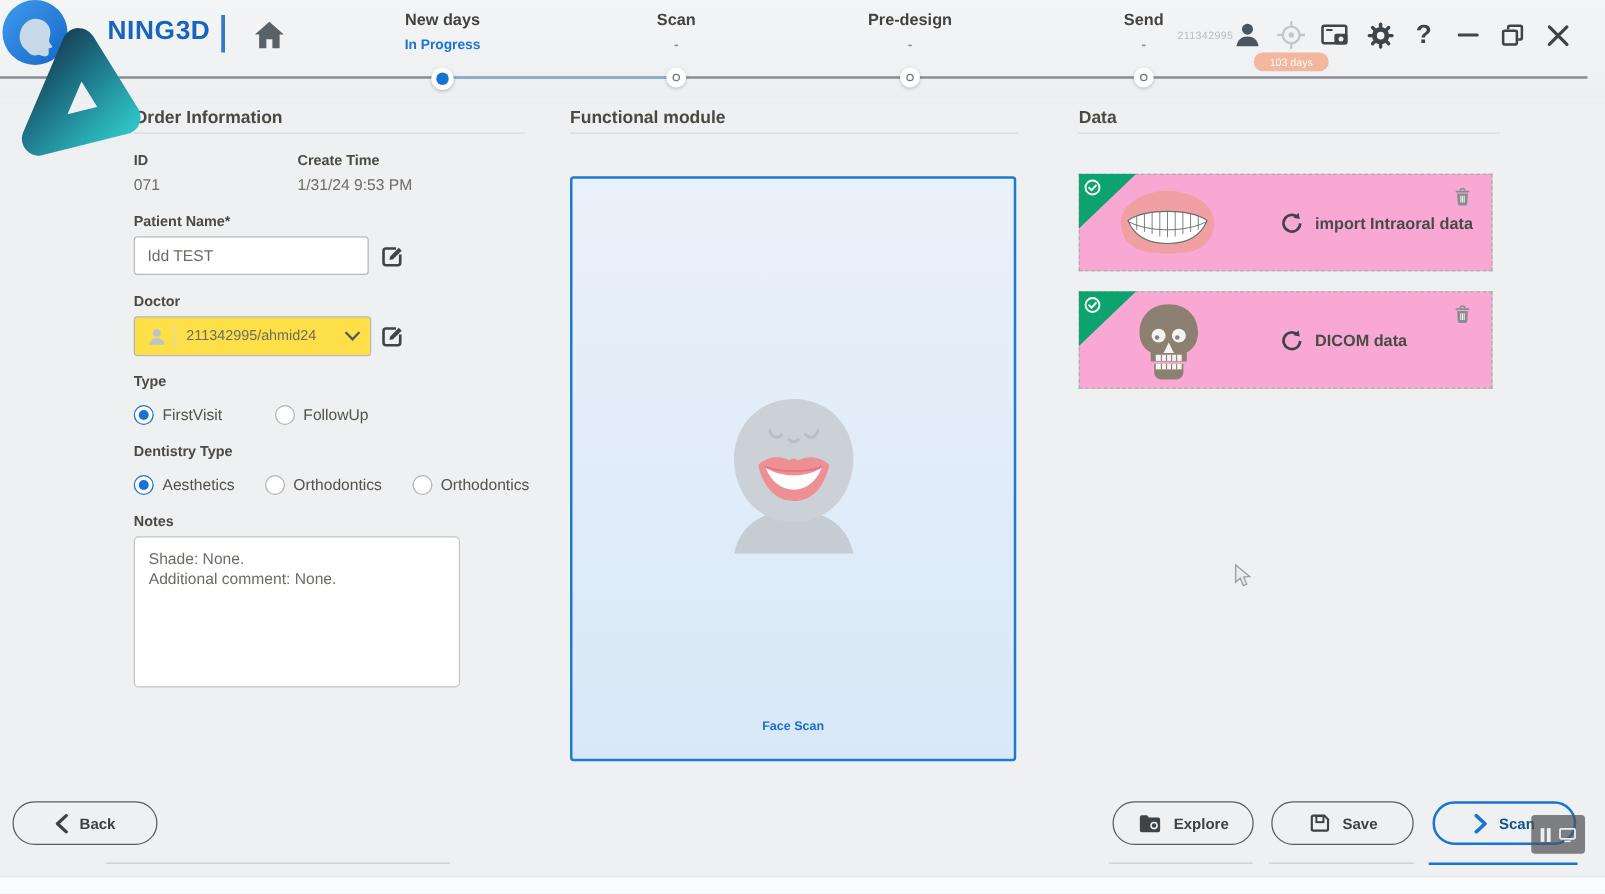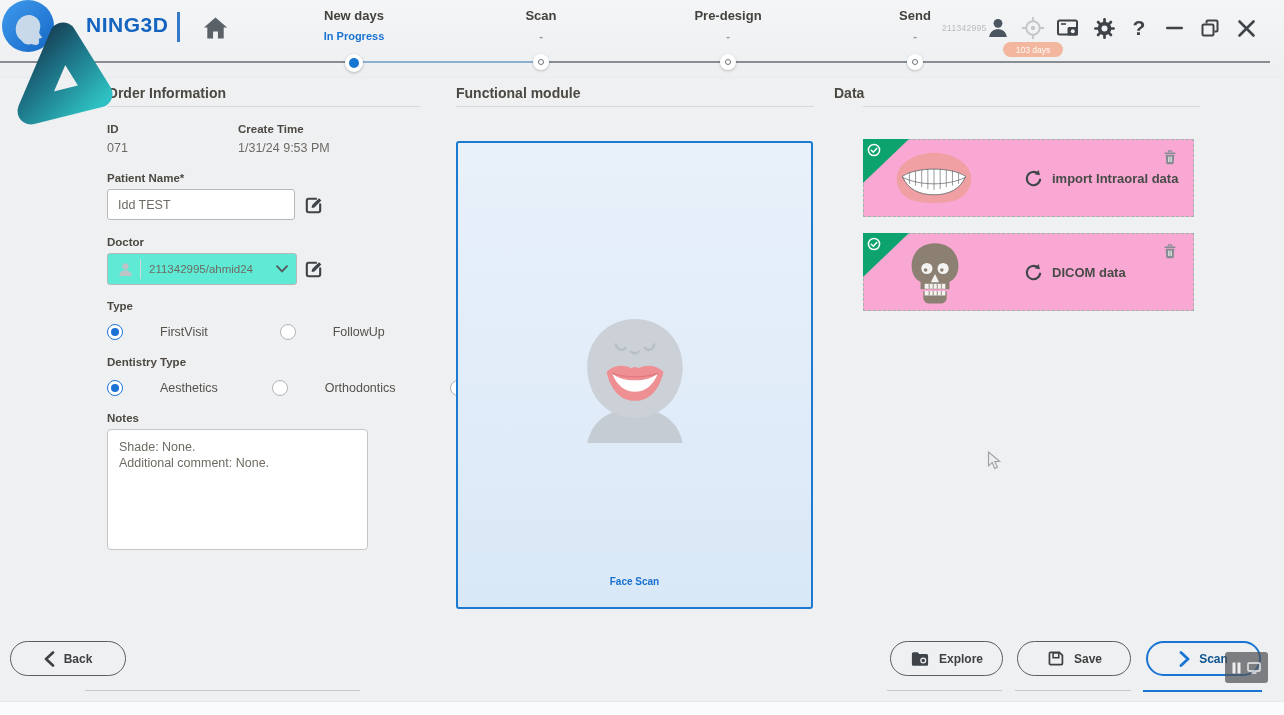--- a/index.html
+++ b/index.html
@@ -34,27 +34,27 @@
   .panel-title { position:absolute; top:85px; font-size:14px; font-weight:700; color:#4c4842; }
   .panel-rule { position:absolute; top:106px; height:1px; background:#d8d9db; }
 
   .flabel { position:absolute; font-size:11.5px; font-weight:700; color:#4c4842; }
   .fvalue { position:absolute; font-size:12.5px; color:#6f6b64; }
 
   .text-input { position:absolute; left:107px; width:188px; height:31px; background:#fff; border:1px solid #b6b8ba;
                 border-radius:3px; font-family:"Liberation Sans",sans-serif; font-size:12.5px; color:#6f6b64; padding:0 10px; outline:none; }
   .edit-btn { position:absolute; left:303px; width:22px; height:22px; cursor:pointer; }
 
-  .select { position:absolute; left:107px; width:190px; height:32px; background:#5eead4; border:1px solid #b6b8ba;
+  .select { position:absolute; left:107px; width:190px; height:32px; background:#fde047; border:1px solid #b6b8ba;
             border-radius:3px; display:flex; align-items:center; cursor:pointer; }
   .select .sep { width:1px; height:20px; background:#d4d6d8; margin:0 8px 0 6px; }
   .select .val { font-size:11.5px; color:#6f6b64; white-space:nowrap; overflow:hidden; max-width:118px; }
   .select .chev { margin-left:auto; margin-right:8px; }
 
-  .radio-row { position:absolute; display:flex; align-items:center;gap:30px; }
+  .radio-row { position:absolute; display:flex; align-items:center; }
   .radio { width:16px; height:16px; border-radius:50%; background:#fff; border:1.5px solid #b2b4b6; margin-right:7px;
            display:inline-flex; align-items:center; justify-content:center; cursor:pointer; flex:none; }
   .radio.sel { border:1.6px solid #1a73d2; }
   .radio.sel .dotc { width:8px; height:8px; border-radius:50%; background:#1a73d2; }
   .radio-lbl { font-size:12.5px; color:#55514b; margin-right:24px; }
 
   .notes { position:absolute; left:107px; top:429px; width:261px; height:121px; background:#fff; border:1px solid #c3c5c7;
            border-radius:4px; font-family:"Liberation Sans",sans-serif; font-size:12.5px; color:#6f6b64; line-height:1.3;
            padding:9px 11px; resize:none; outline:none; }
 
@@ -270,21 +270,21 @@
       </g>
       <path d="M37 60 C46 51.5 56.5 53.5 61.5 56.5 C63.5 54.8 66.5 54.8 68.5 56.5 C73.5 53.5 84 51.5 93 60 C89 78 79 88.5 65 88.5 C51 88.5 41 78 37 60 Z" fill="#ee8f94"></path>
       <path d="M42.5 61.5 C53 70.5 77 70.5 87.5 61.5 C82.5 74 74.5 79.5 65 79.5 C55.5 79.5 47.5 74 42.5 61.5 Z" fill="#ffffff"></path>
       <path d="M42.5 61.5 C55 66 75 66 87.5 61.5" stroke="#e2777e" stroke-width="1.4" fill="none"></path>
     </svg>
     <div class="cap">Face Scan</div>
   </div>
 </div>
 
 <div>
-  <div class="panel-title" style="left:834px">Data</div>
+  <div class="panel-title" style="left:863px">Data</div>
   <div class="panel-rule" style="left:863px; width:337px"></div>
 
   <div class="data-card" style="top:139px">
     <svg class="ribbon" width="46" height="44" viewBox="0 0 46 44">
       <polygon points="0,0 46,0 0,44" fill="#0ca36e"></polygon>
       <circle cx="11" cy="11" r="5.6" fill="none" stroke="#fff" stroke-width="1.5"></circle>
       <path d="M8.3 11.2 l2 2 l3.4 -3.8" fill="none" stroke="#fff" stroke-width="1.5" stroke-linecap="round"></path>
     </svg>
     <svg class="thumb" style="left:26px; top:10px" width="88" height="58" viewBox="0 0 100 66">
       <path d="M8 28 C12 10 36 3 50 3 C64 3 88 10 92 28 C94 40 88 54 72 58 C60 61 40 61 28 58 C12 54 6 40 8 28 Z" fill="#f09fa3"></path>

